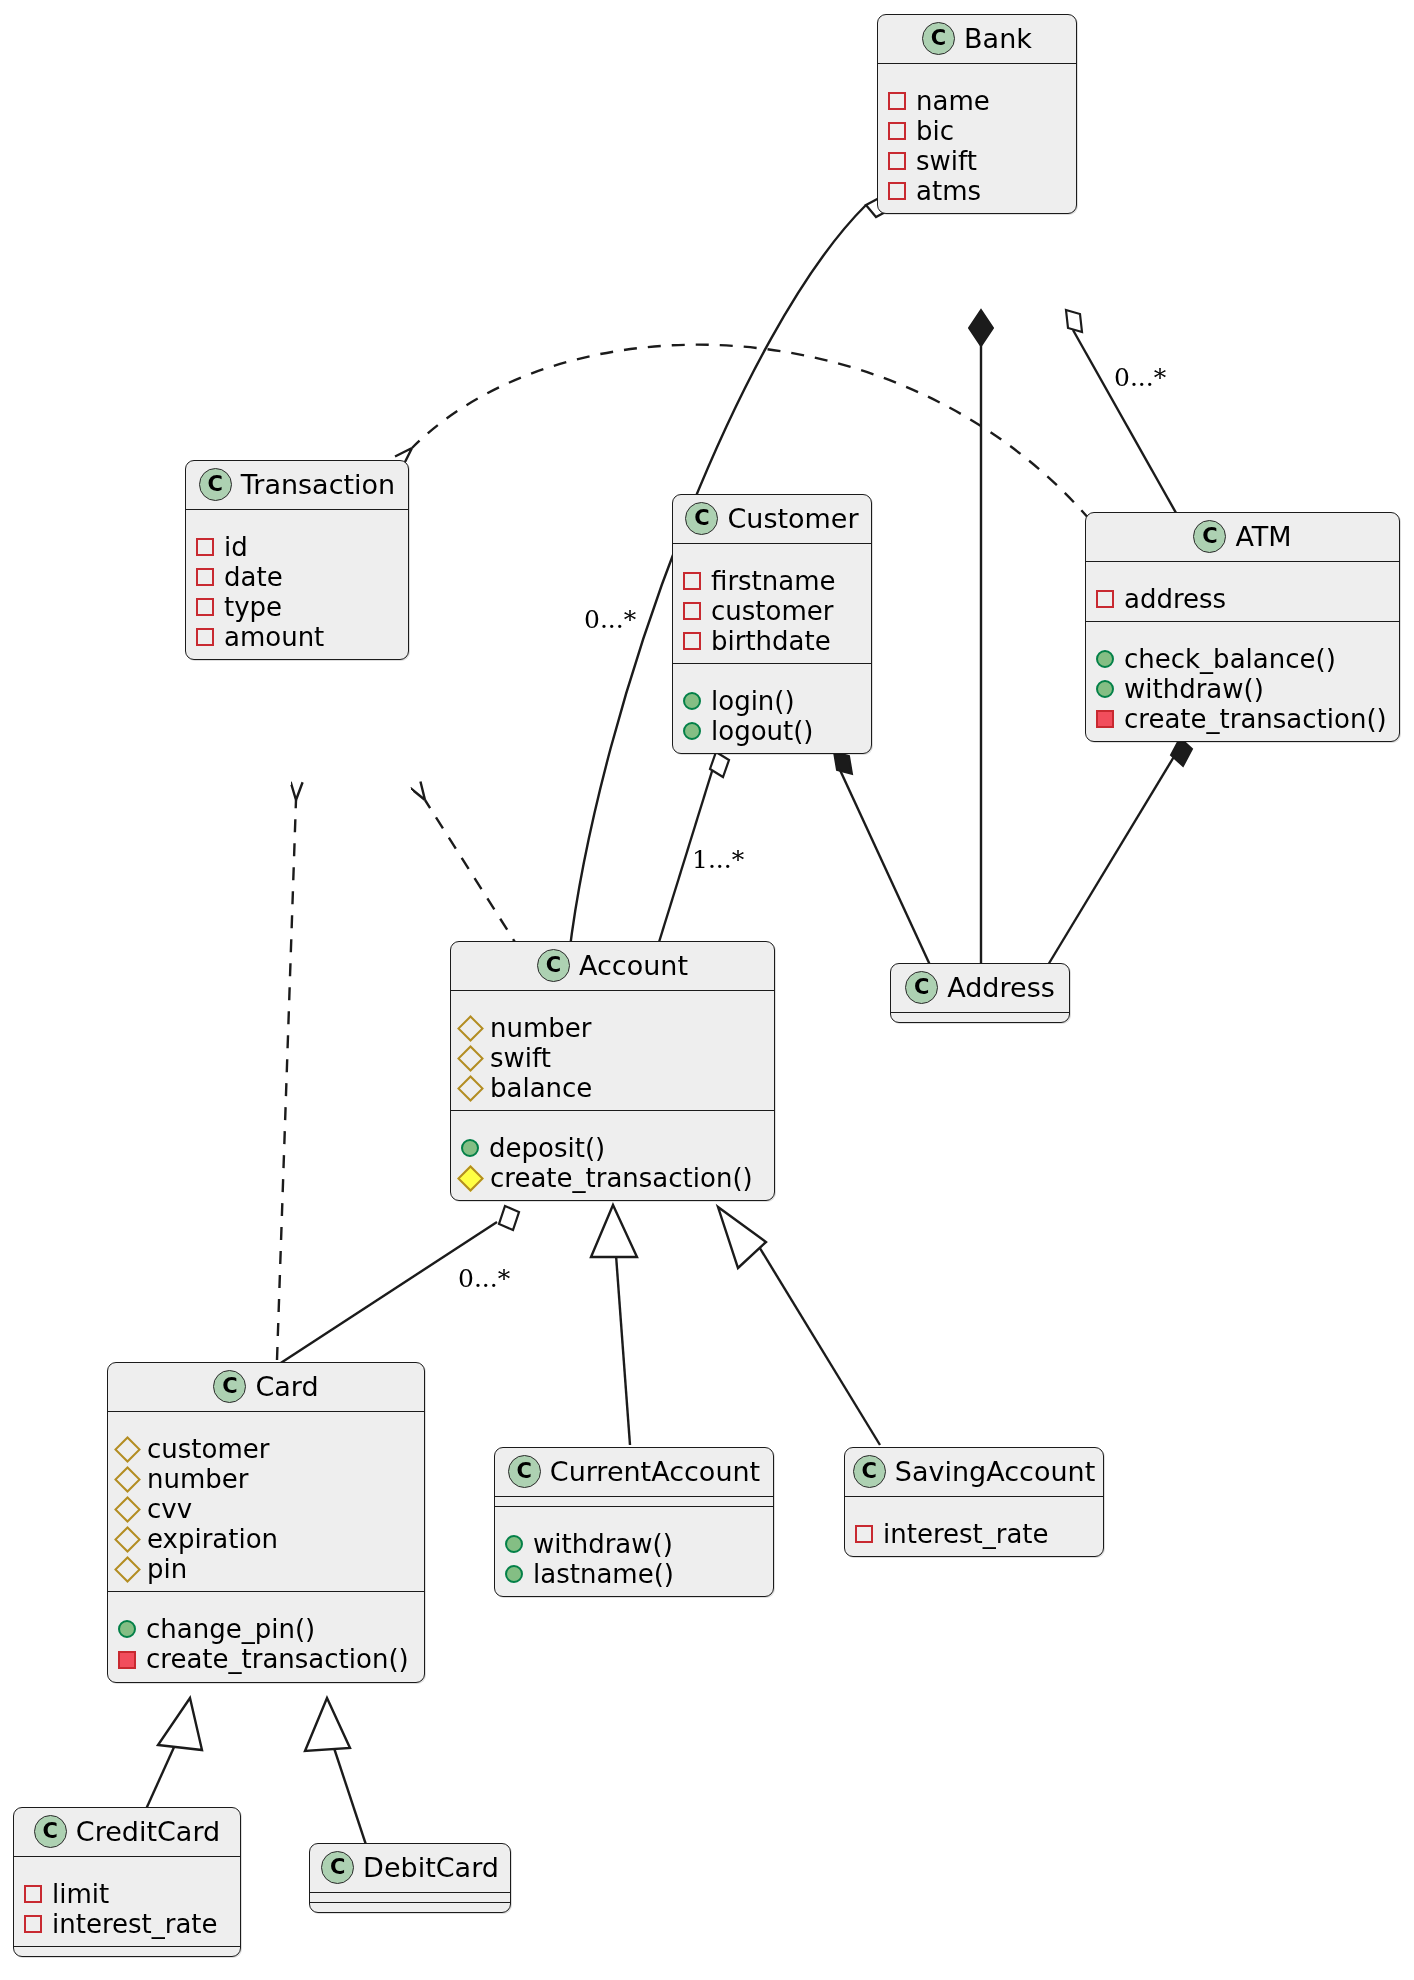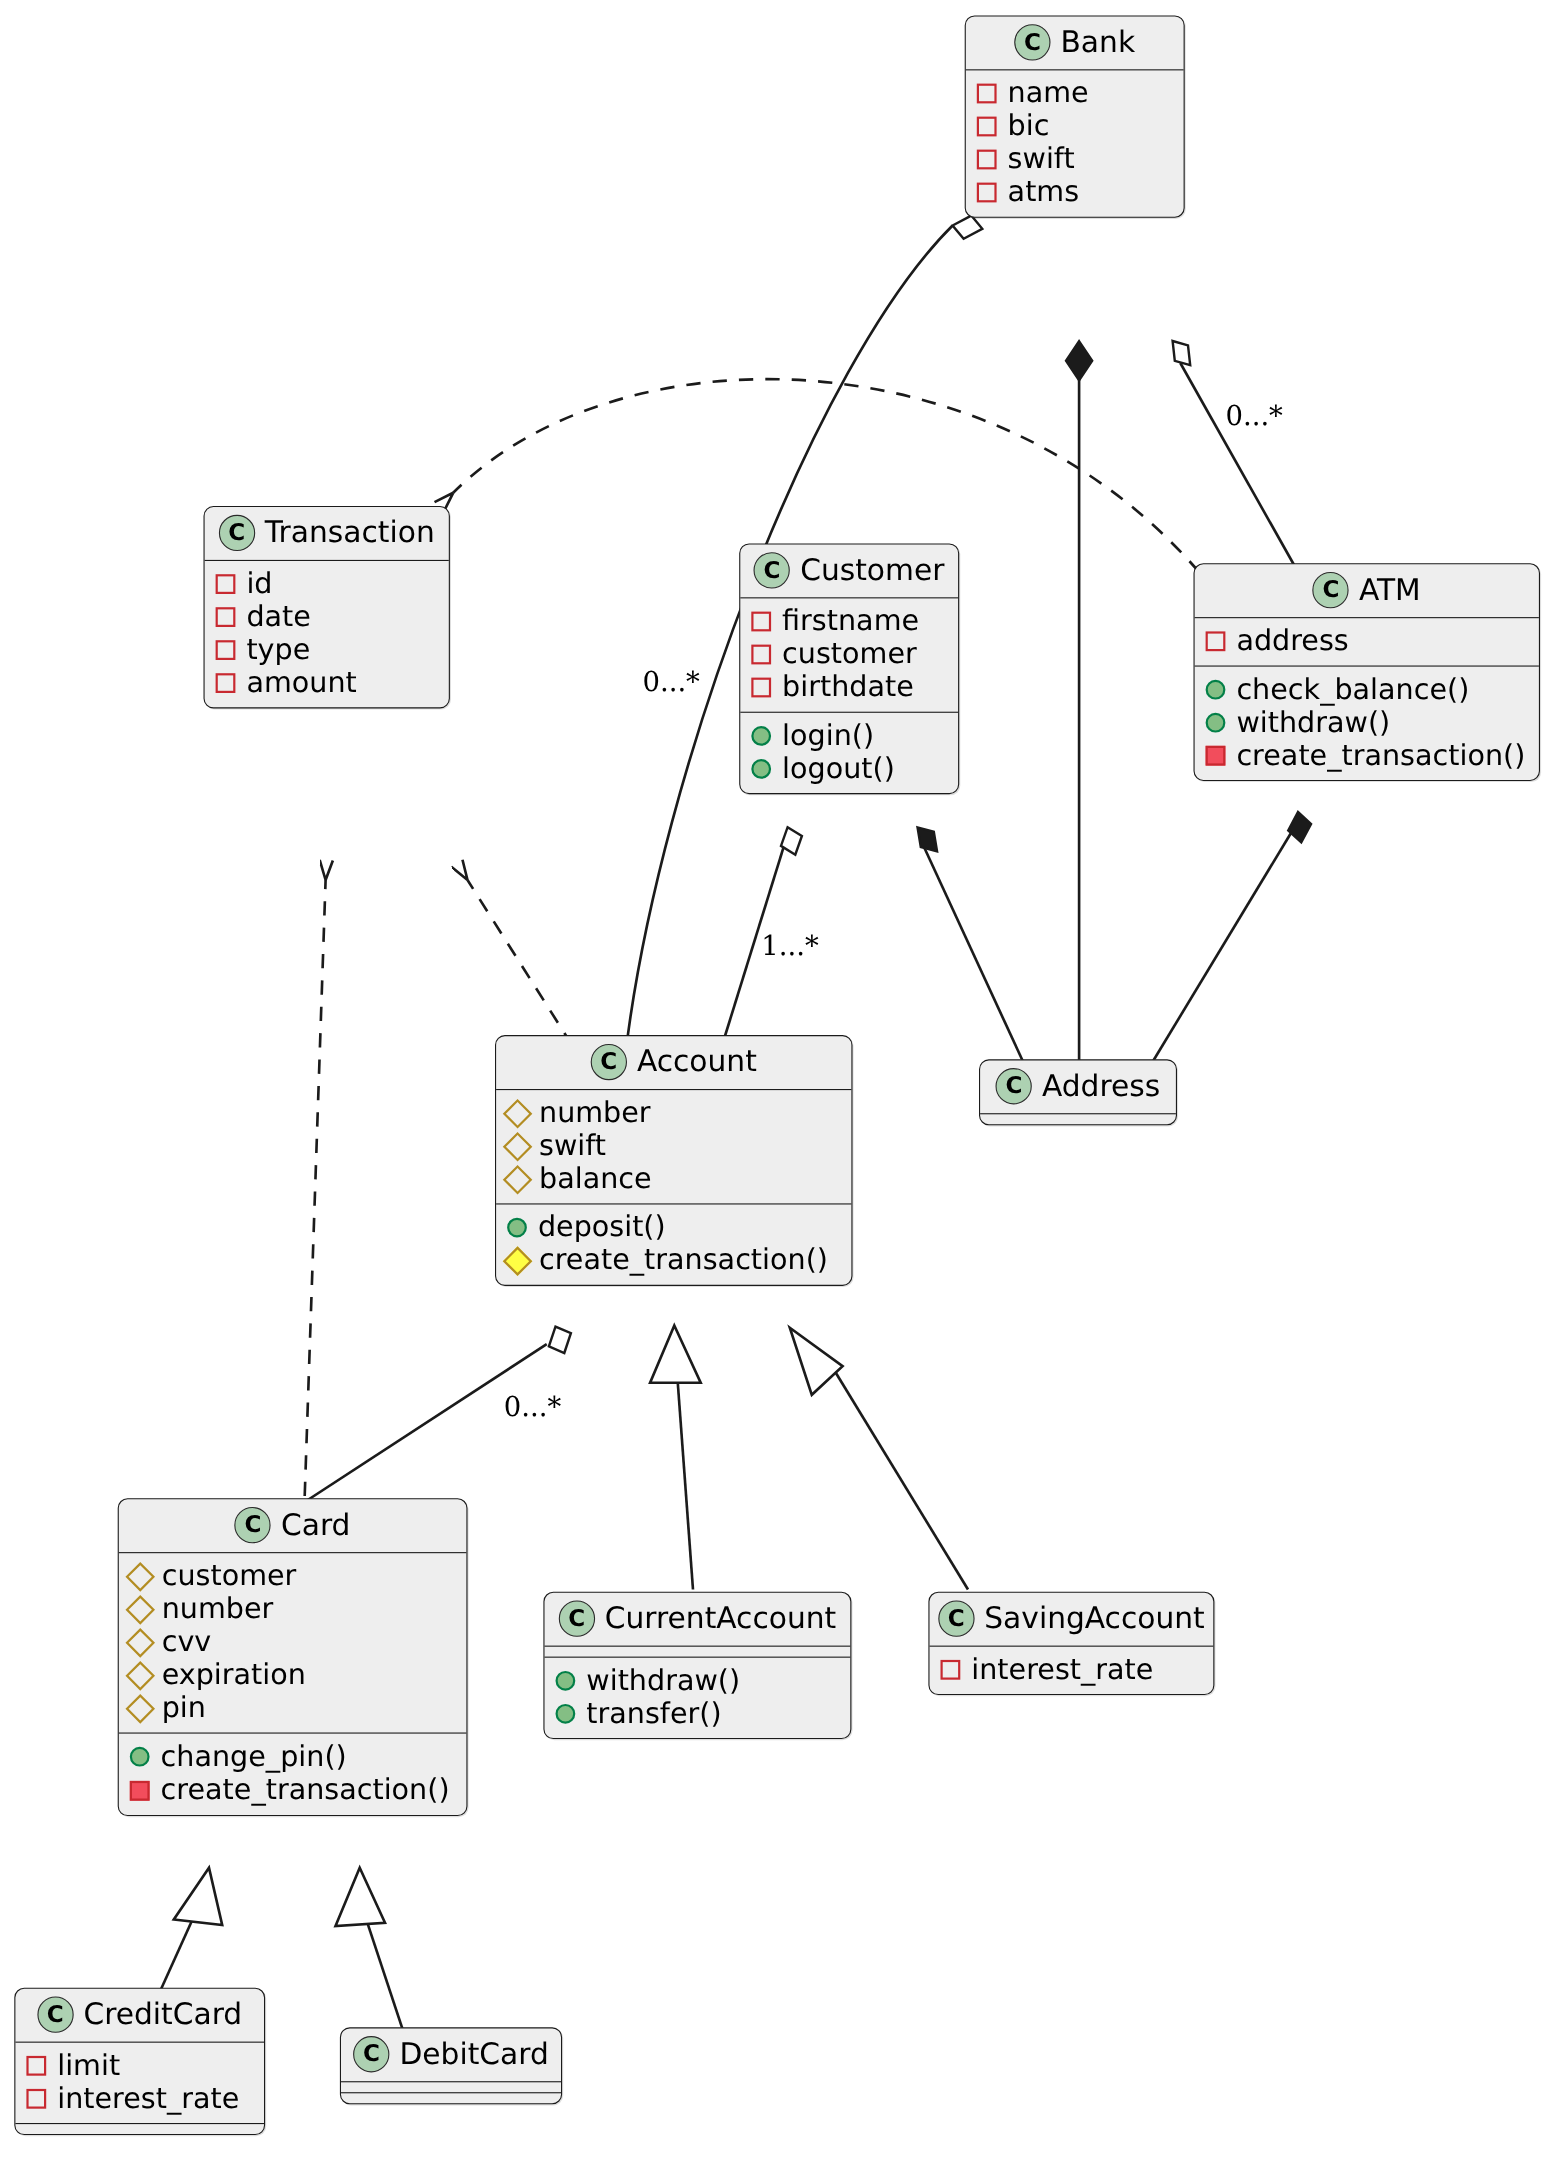--- a/index.html
+++ b/index.html
@@ -50,21 +50,21 @@
     align-items: center;
     justify-content: center;
     font-size: 21px;
     font-weight: bold;
     line-height: 1;
     color: #000000;
     flex: 0 0 auto;
   }
   .compartment {
     border-top: 1.4px solid #1b1b1b;
-    padding: 6px 10px 7px 10px;
+    padding: 22px 10px 7px 10px;
   }
   .compartment.empty {
     height: 9px;
     padding: 0;
   }
   .member {
     display: flex;
     align-items: center;
     gap: 10px;
     font-size: 26px;
@@ -398,21 +398,21 @@
       <span>CurrentAccount</span>
     </div>
     <div class="compartment empty"></div>
     <div class="compartment">
       <div class="member">
         <span class="vis pub-method"></span>
         <span>withdraw()</span>
       </div>
       <div class="member">
         <span class="vis pub-method"></span>
-        <span>transfer()</span>
+        <span>lastname()</span>
       </div>
     </div>
   </div>
 
   <div class="uml-class" style="left:844px; top:1447px; width:260px;">
     <div class="cls-header">
       <span class="c-badge">C</span>
       <span>SavingAccount</span>
     </div>
     <div class="compartment">

